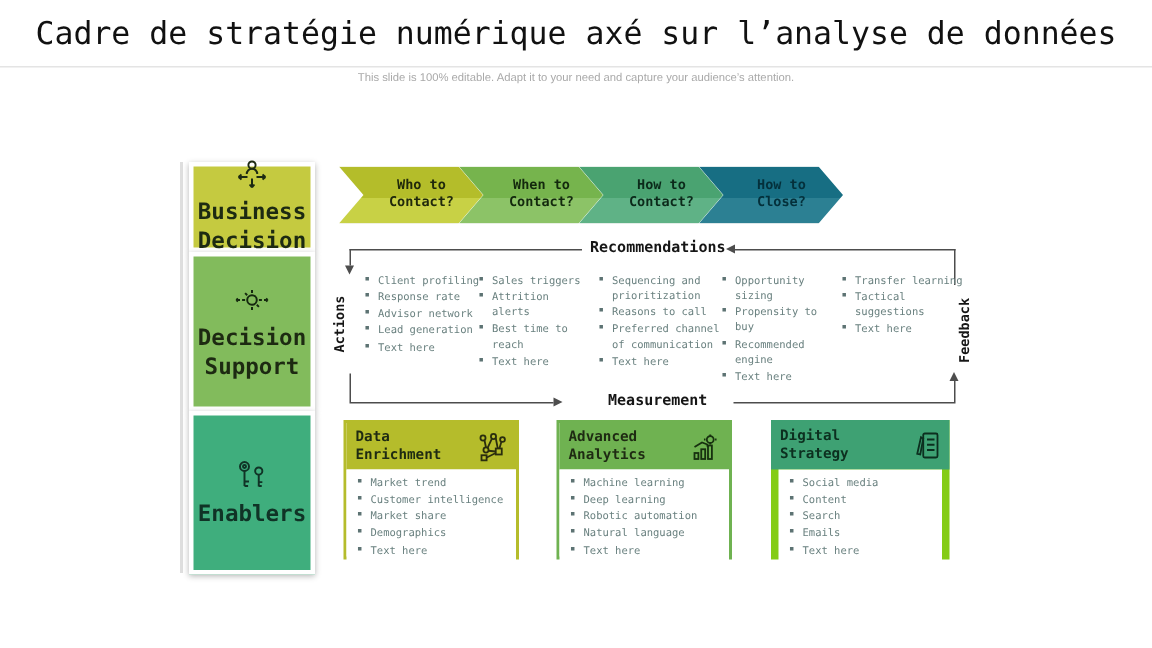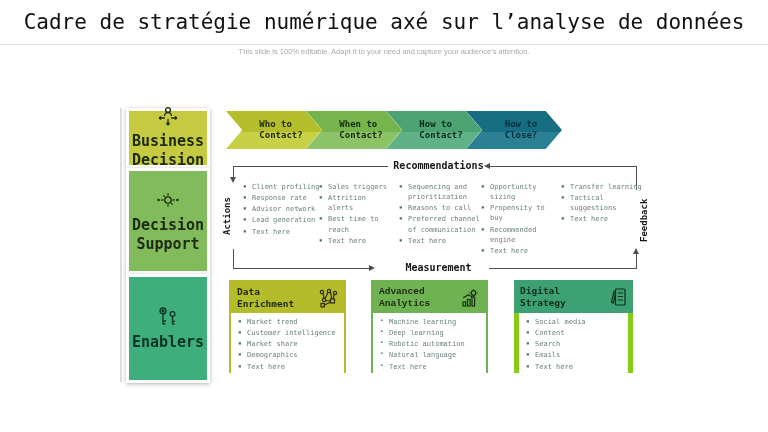--- a/index.html
+++ b/index.html
@@ -26,21 +26,21 @@
   .side-3{top:274px;height:109px;background:#3fae7d;}
   .side-3 .side-label{color:#103326;}
 
   
   .chevrons{position:absolute;left:226px;top:111px;display:flex;height:38px;}
   .chev{width:96px;height:38px;margin-left:-16px;flex:none;
         clip-path:polygon(0 0,83% 0,100% 50%,83% 100%,0 100%,17% 50%);
         filter:drop-shadow(0 2px 2px rgba(0,0,0,.28));
         display:flex;align-items:center;justify-content:center;
         padding-left:14px;box-sizing:border-box;
-        font-size:9px;font-weight:700;line-height:1.2;white-space:pre-line;}
+        font-size:9px;font-weight:700;line-height:1.2;text-align:center;white-space:pre-line;}
   .chev-1{background:linear-gradient(180deg,#b4bd2a 0 55%,#c8d145 55% 100%);color:#20290b;margin-left:0;}
   .chev-2{background:linear-gradient(180deg,#76b44d 0 55%,#8cc367 55% 100%);color:#13290d;}
   .chev-3{background:linear-gradient(180deg,#4aa371 0 55%,#5fb286 55% 100%);color:#0b2a1a;}
   .chev-4{background:linear-gradient(180deg,#0f9c94 0 55%,#27a8a0 55% 100%);color:#043733;}
   .chev-5{background:linear-gradient(180deg,#176e83 0 55%,#2c8093 55% 100%);color:#04303b;}
 
   
   .hline,.vline{position:absolute;background:#4d4d4d;}
   .hline{height:1px;} .vline{width:1px;}
   .arrow{position:absolute;width:0;height:0;}
@@ -61,21 +61,21 @@
 
   
   .card{position:absolute;top:280px;height:93px;box-sizing:border-box;display:flex;flex-direction:column;}
   .card-std{background:#fff;border:2px solid;}
   .card-header{display:flex;align-items:center;justify-content:space-between;
                padding:3px 6px;height:31px;box-sizing:border-box;flex:none;}
   .card-title{font-size:9.5px;font-weight:700;color:#1e2a12;white-space:pre-line;line-height:1.2;}
   .card-body{flex:1;padding:4px 4px 4px 6px;background:#fff;}
   .card-1{left:229px;width:117px;border-color:#b5bc2b;}
   .card-1 .card-header{background:#b5bc2b;}
-  .card-2{left:371px;width:117px;border-color:#6fb251;font-family:Liberation Mono, monospace;}
+  .card-2{left:371px;width:117px;border-color:#6fb251;}
   .card-2 .card-header{background:#6fb251;}
   .card-3{left:514px;width:119px;background:#84cc16;}
   .card-3 .card-header{background:#3ea173;height:33px;}
   .card-3 .card-title{color:#0c2f1f;}
   .card-3 .card-body{margin:0 5px 5px 5px;}
   .icon{line-height:0;}
 </style>
 </head>
 <body>
 

